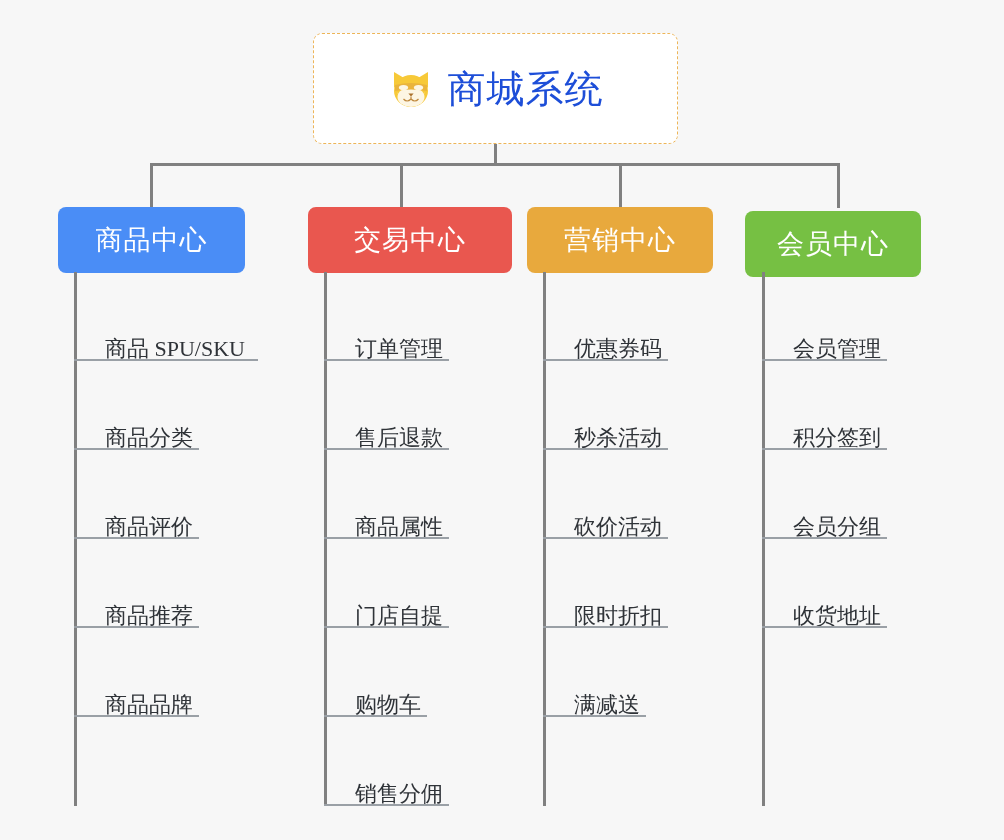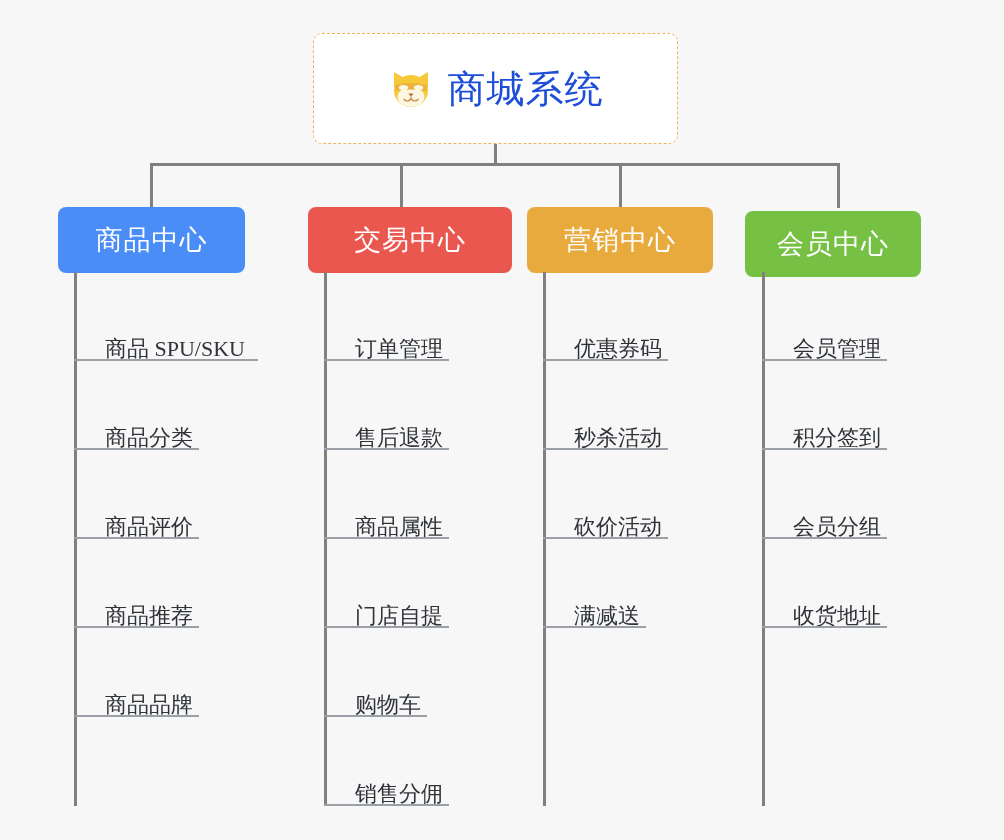--- a/index.html
+++ b/index.html
@@ -224,20 +224,24 @@
     </div>
     <div class="leaf-item">
       <span class="leaf-label">秒杀活动</span>
       <span class="leaf-underline" style="width: 125px;"></span>
     </div>
     <div class="leaf-item">
       <span class="leaf-label">砍价活动</span>
       <span class="leaf-underline" style="width: 125px;"></span>
     </div>
     <div class="leaf-item">
+      <span class="leaf-label">限时折扣</span>
+      <span class="leaf-underline" style="width: 125px;"></span>
+    </div>
+    <div class="leaf-item">
       <span class="leaf-label">满减送</span>
       <span class="leaf-underline" style="width: 103px;"></span>
     </div>
   </div>
 
   <div class="leaf-col" style="left:762px;">
     <div class="leaf-spine" style="height: 534px;"></div>
     <div class="leaf-item">
       <span class="leaf-label">会员管理</span>
       <span class="leaf-underline" style="width: 125px;"></span>

